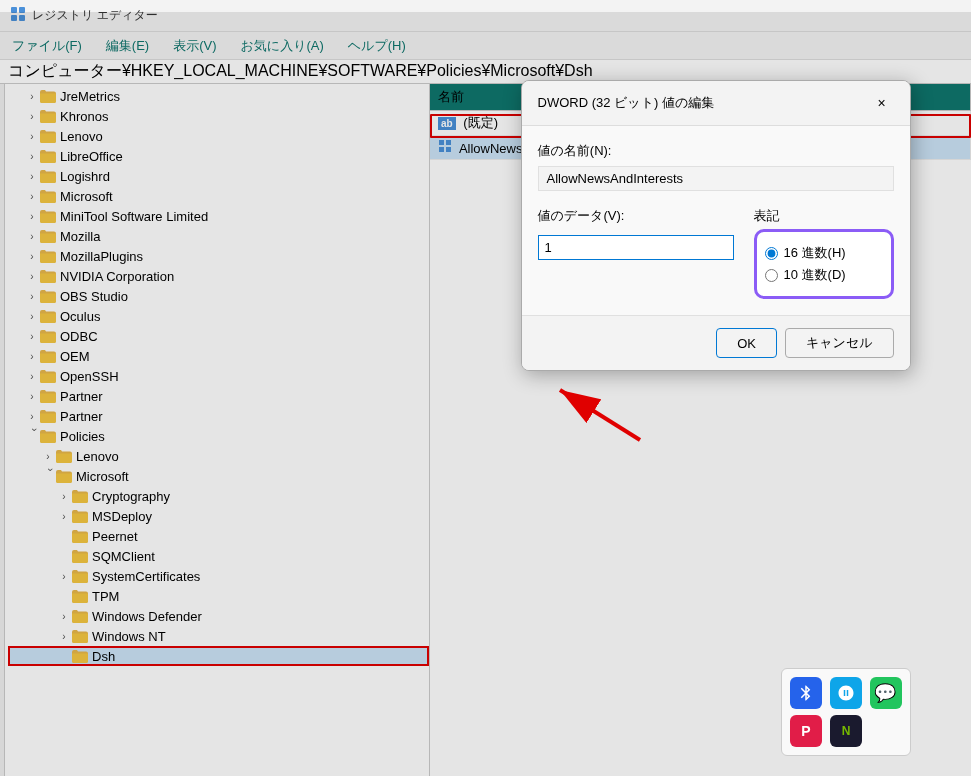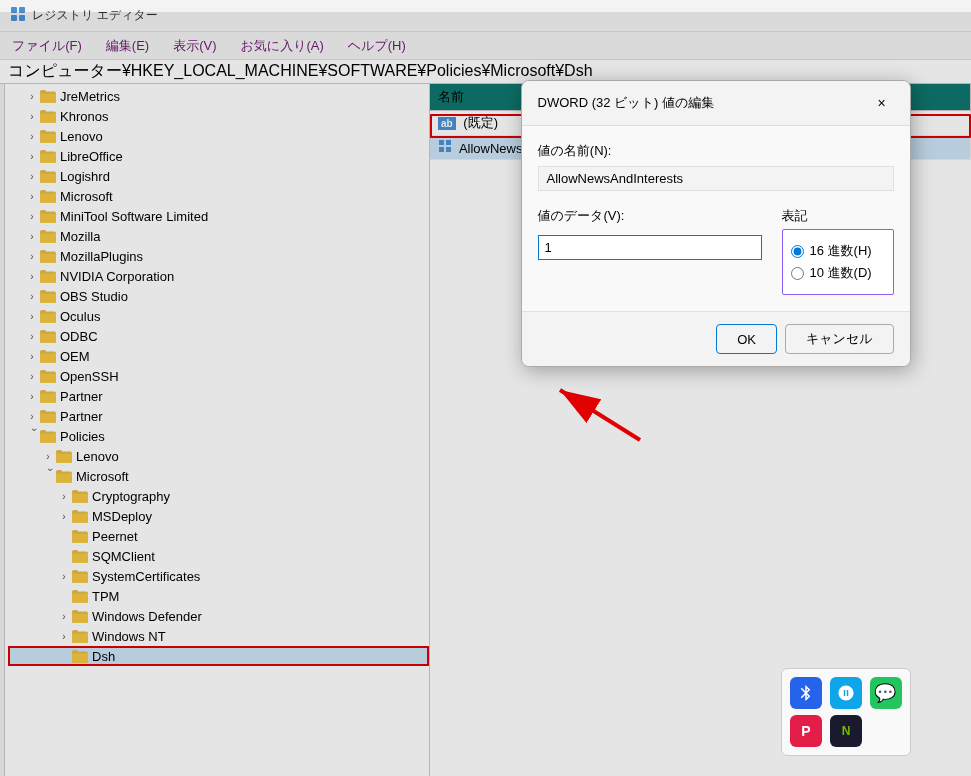--- a/index.html
+++ b/index.html
@@ -33,21 +33,21 @@
       background: #f3f3f3;
       border-bottom: 1px solid #ddd;
       padding: 4px 8px;
       display: flex;
       gap: 16px;
       height: 28px;
       align-items: center;
     }
     .menu-item {
       font-size: 13px;
-      color: #701a75;
+      color: #0f766e;
       cursor: pointer;
       padding: 2px 4px;
     }
 
     
     .address-bar {
       background: #fff;
       border-bottom: 1px solid #ccc;
       padding: 3px 8px;
       font-size: 16px;
@@ -242,39 +242,39 @@
       display: flex;
       gap: 20px;
       align-items: flex-start;
     }
 
     .dialog-left {
       flex: 1;
     }
 
     .dialog-right {
-      width: 112px;
+      width: 140px;
     }
 
     .value-input {
       width: 100%;
       border: 1px solid #0078d4;
       border-radius: 0;
       padding: 4px 6px;
       font-size: 13px;
       outline: none;
       background: #fff;
       margin-top: 4px;
     }
 
     .radio-group {
-      border: 1px solid #8b5cf6;
+      border: 3px solid #8b5cf6;
       padding: 8px;
       background: #fff;
-      border-radius: 2px;
+      border-radius: 10px;
     }
 
     .radio-label {
       font-size: 13px;
       color: #000;
       margin-bottom: 4px;
       display: block;
     }
 
     .radio-option {

